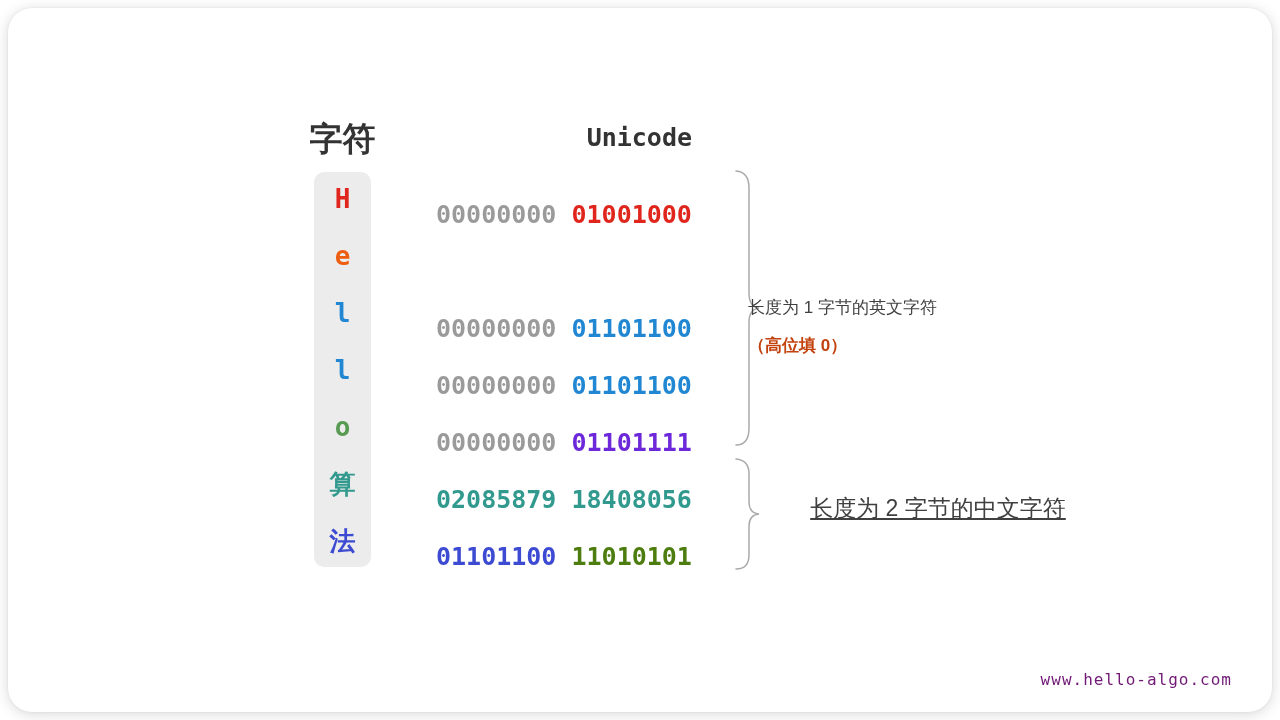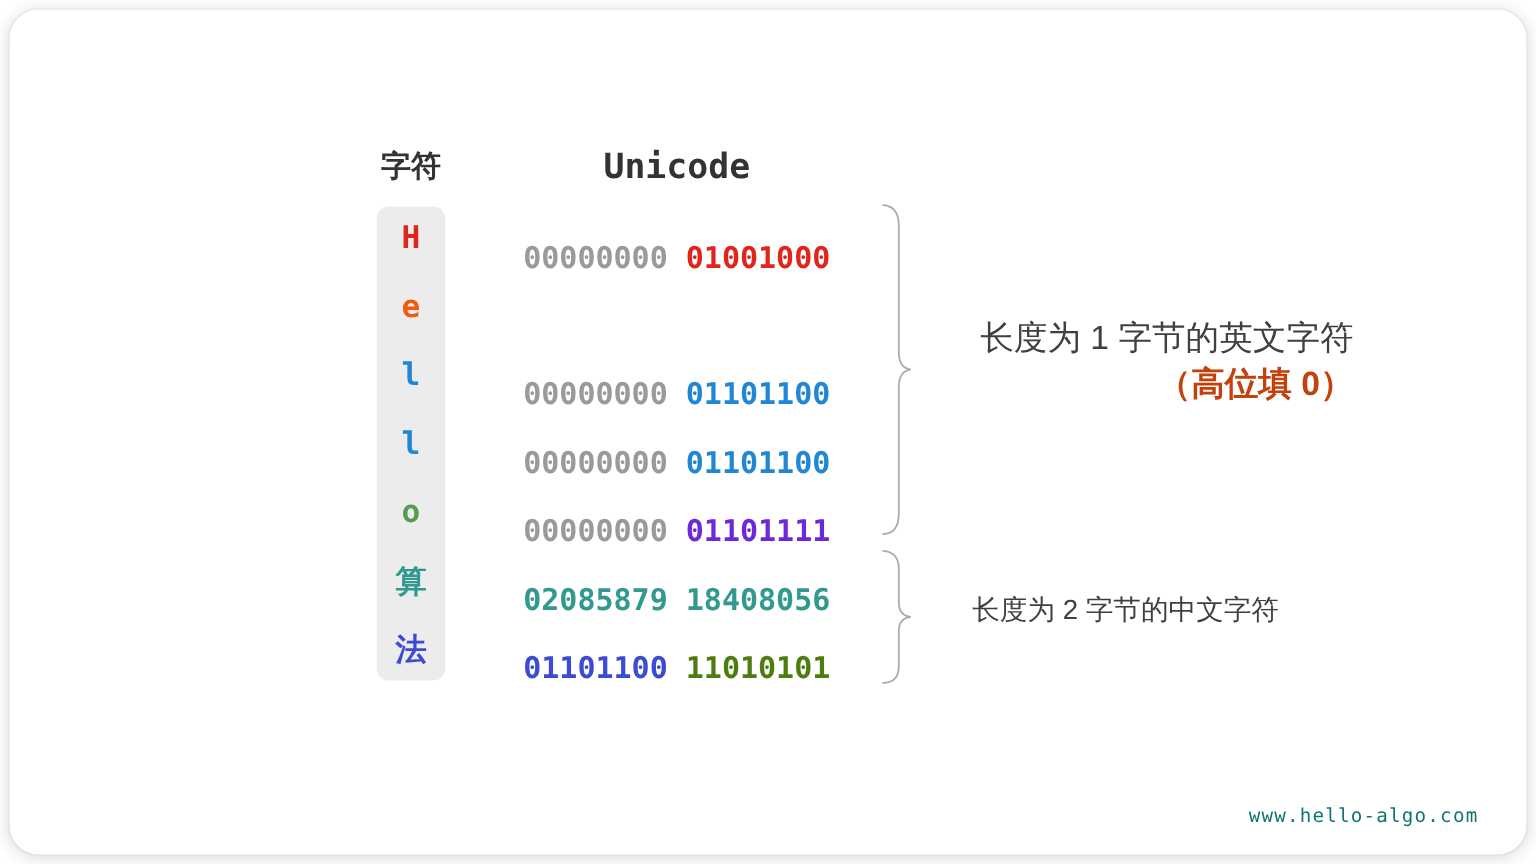--- a/index.html
+++ b/index.html
@@ -16,47 +16,47 @@
     width: 1264px; height: 704px;
     background: #ffffff;
     border-radius: 24px;
     box-shadow: 0 2px 14px rgba(0,0,0,0.16), 0 0 2px rgba(0,0,0,0.08);
   }
   .mono { font-family: "DejaVu Sans Mono", monospace; }
   .cjk  { font-family: "Liberation Sans", sans-serif; }
 
   .col-header-char {
     position: absolute; left: 296px; top: 116px; width: 77px; height: 30px;
-    text-align: center; font-weight: bold; font-size: 25px; line-height: 30px;
+    text-align: center; font-weight: bold; font-size: 33px; line-height: 30px;
   }
   .col-header-unicode {
     position: absolute; left: 428px; top: 115px; width: 256px; height: 30px;
-    text-align: center; font-weight: bold; font-size: 29px; line-height: 30px;
+    text-align: right; font-weight: bold; font-size: 25px; line-height: 30px;
   }
   .char-strip {
     position: absolute; left: 306px; top: 164px; width: 57px; height: 395px;
     border-radius: 10px;
   }
   .row-char {
     position: absolute; left: 306px; width: 57px; height: 34px;
     text-align: center; font-weight: bold; font-size: 26px; line-height: 34px;
   }
   .row-bits {
     position: absolute; left: 428px; width: 260px; height: 34px;
     font-weight: bold; font-size: 25px; line-height: 34px;
     white-space: pre; letter-spacing: 0px; margin-top: 16px;
   }
   .r0 { top: 174px; } .r1 { top: 231px; } .r2 { top: 288px; }
   .r3 { top: 345px; } .r4 { top: 402px; } .r5 { top: 459px; } .r6 { top: 516px; }
 
   .braces-svg { position: absolute; left: 700px; top: 150px; }
 
   .annotation-en {
-    position: absolute; left: 740px; top: 258px; width: 380px;
-    text-align: right; font-size: 28px; line-height: 31px;
+    position: absolute; left: 740px; top: 284px; width: 380px;
+    text-align: left; font-size: 17px; line-height: 31px;
   }
   .annotation-en .sub { font-weight: bold; margin-top: 7px; }
   .annotation-cn {
     position: absolute; left: 740px; top: 485px; width: 380px;
     text-align: center; font-size: 23px; line-height: 31px;
   }
   .watermark {
     position: absolute; right: 40px; bottom: 23px;
     font-size: 16px; letter-spacing: 1px;
   }
@@ -96,18 +96,18 @@
     <path d="M 728 163 Q 741 164 741 180 L 741 285 Q 741 299 751 300 Q 741 301 741 315 L 741 420 Q 741 437 728 437" fill="none" stroke="currentColor" stroke-width="1.5" stroke-linecap="round"></path>
     <path d="M 728 451 Q 741 452 741 466 L 741 494 Q 741 505 751 506 Q 741 507 741 518 L 741 547 Q 741 561 728 561" fill="none" stroke="currentColor" stroke-width="1.5" stroke-linecap="round"></path>
   </svg>
 
   <div class="annotation-en cjk">
     <div style="color: rgb(64, 64, 64);">长度为 1 字节的英文字符</div>
     <div class="sub" style="color: #c2410c;">（高位填 0）</div>
   </div>
 
   <div class="annotation-cn cjk">
-    <div style="color: rgb(64, 64, 64);">长度为 2 字节的中文字符</div>
+    <div style="color: rgb(64, 64, 64); text-decoration: underline;">长度为 2 字节的中文字符</div>
   </div>
 
-  <div class="watermark mono" style="color: #0f766e;">www.hello-algo.com</div>
+  <div class="watermark mono" style="color: #701a75;">www.hello-algo.com</div>
 
 </div>
 
 </body></html>

